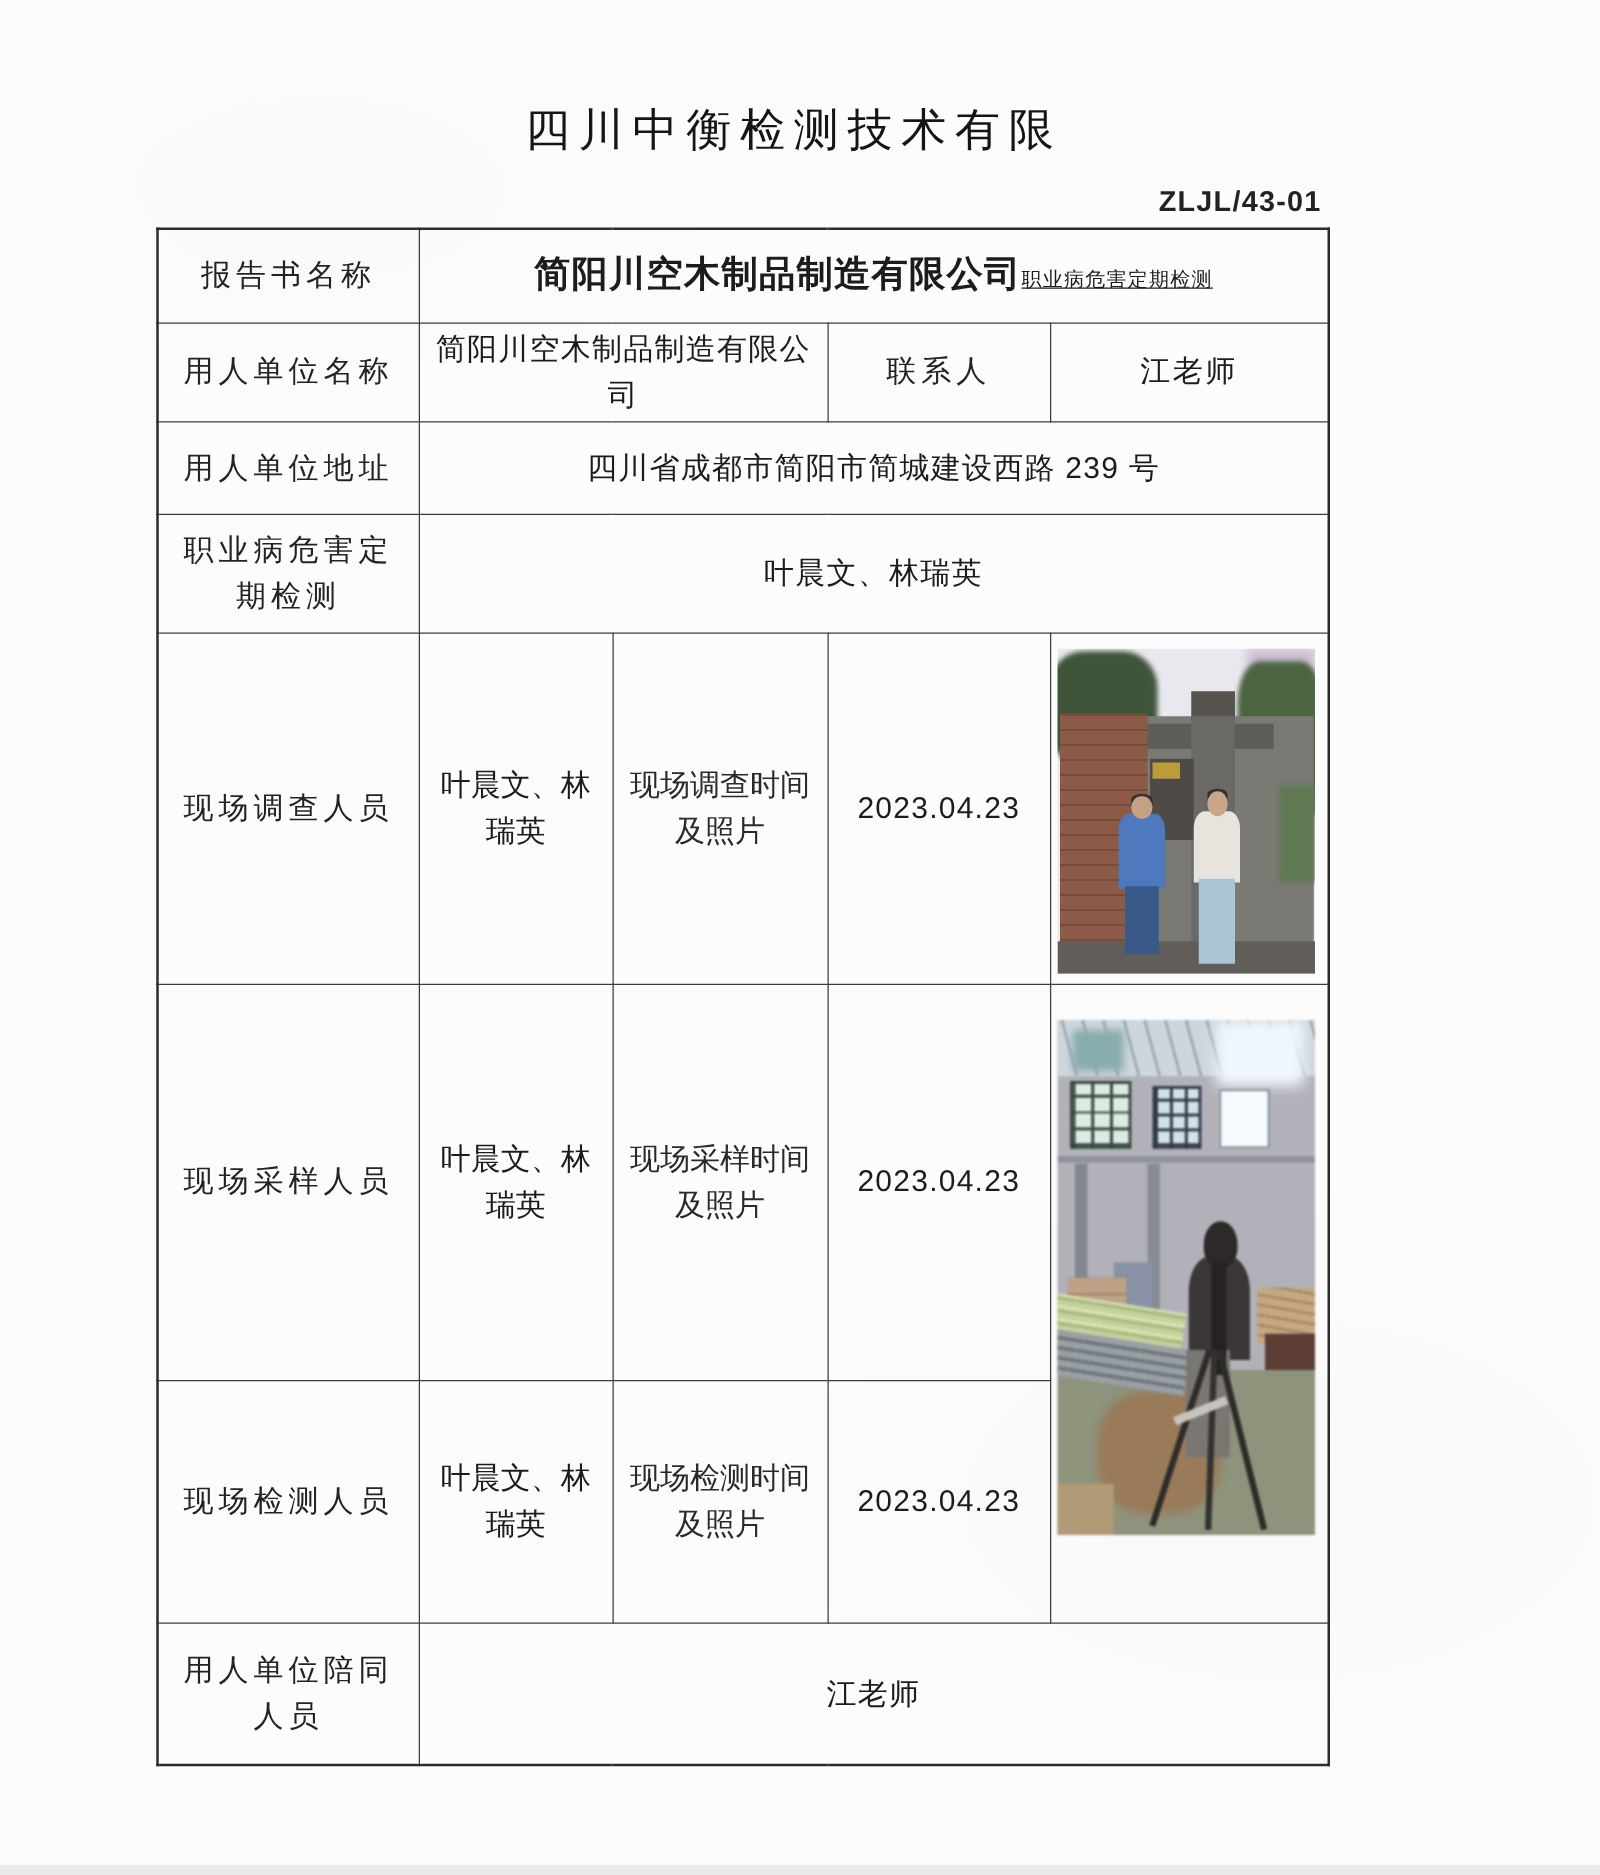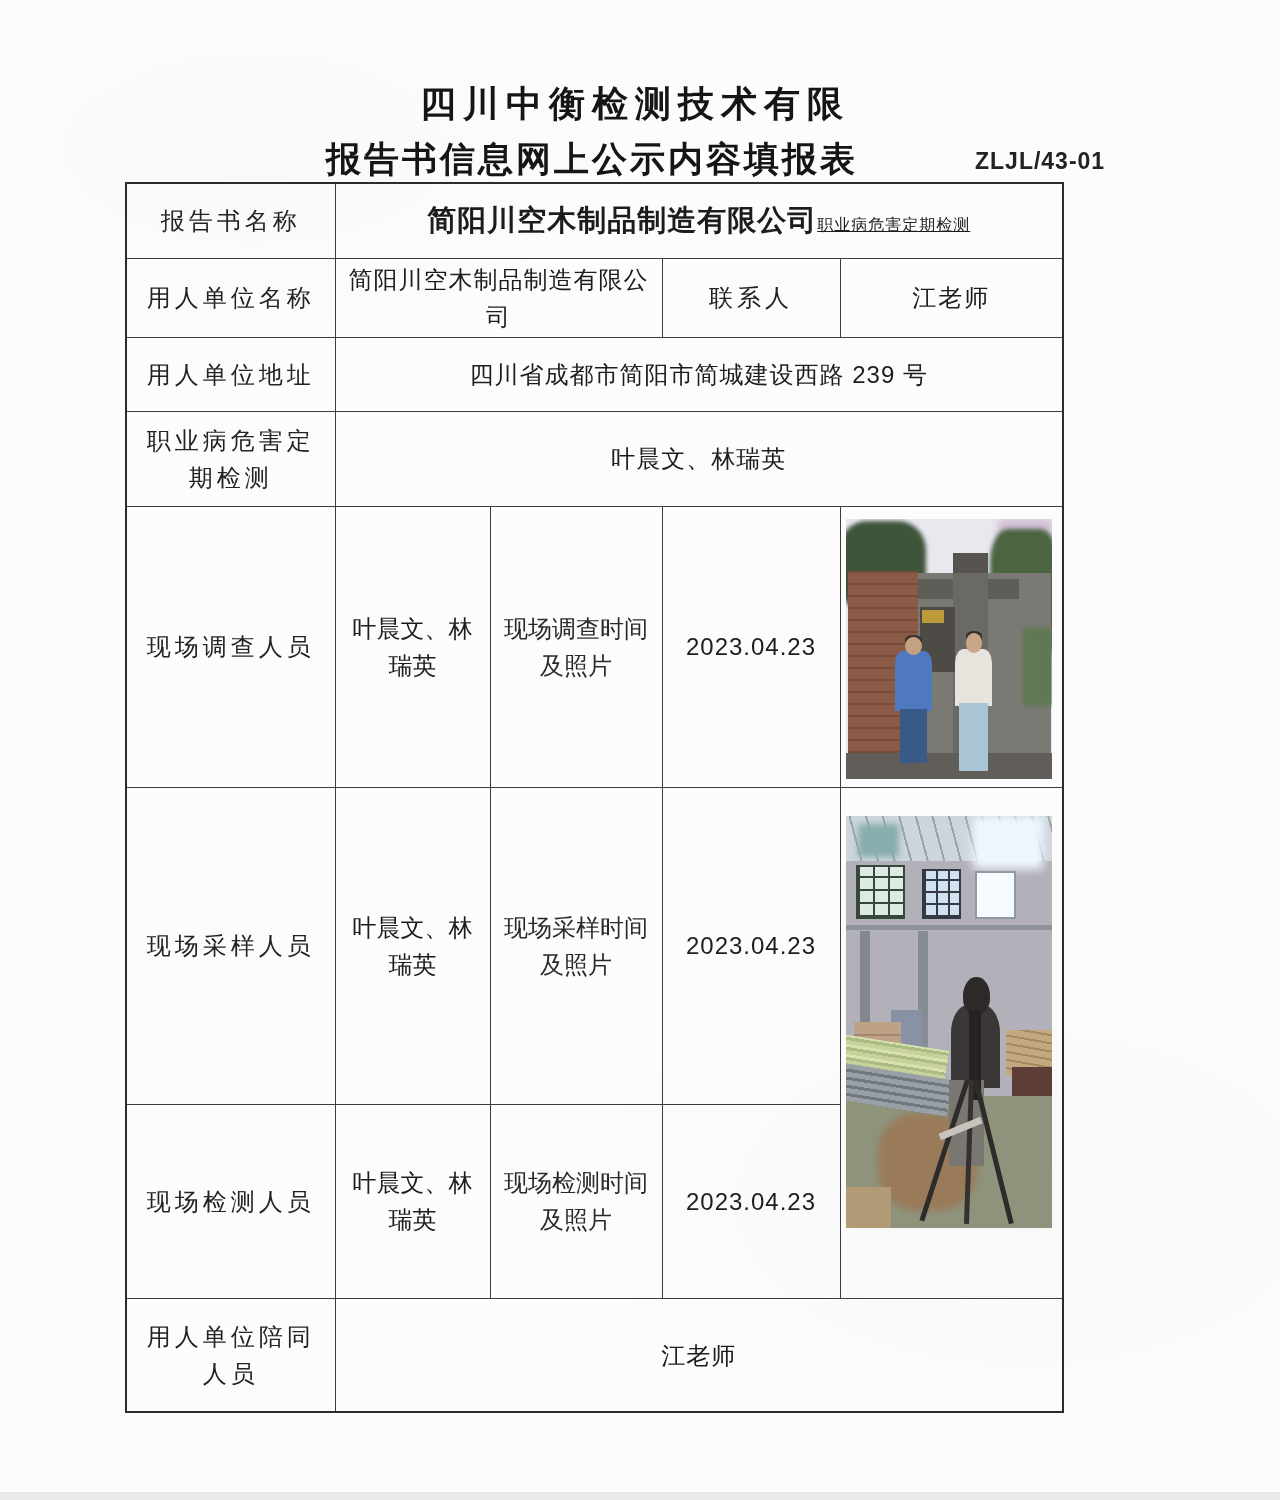--- a/index.html
+++ b/index.html
@@ -15,29 +15,29 @@
     background:
       radial-gradient(ellipse 600px 300px at 20% 10%, rgba(0,0,0,0.012), transparent 70%),
       radial-gradient(ellipse 700px 400px at 80% 80%, rgba(0,0,0,0.015), transparent 70%),
       #fcfcfc;
   }
   .bottom-strip{position:absolute;left:0;right:0;bottom:0;height:8px;background:#e9e9eb;}
 
   .title-line1{
     position:absolute;top:80px;left:0;width:1256px;
     text-align:center;padding-left:14px;box-sizing:border-box;
-    font-size:36px;font-weight:700;letter-spacing:7px;color:#151515;
+    font-size:36px;font-weight:400;letter-spacing:7px;color:#151515;
   }
   .title-line2{
     position:absolute;top:136px;left:326px;
     font-size:35px;font-weight:700;letter-spacing:3px;color:#151515;
   }
   .form-code{
     position:absolute;top:148px;left:927px;
-    font-size:23px;font-weight:700;letter-spacing:1px;color:#222;margin-left:48px;
+    font-size:23px;font-weight:700;letter-spacing:1px;color:#222;
   }
 
   table.form{
     position:absolute;left:125px;top:182px;
     width:937px;border-collapse:collapse;table-layout:fixed;
     background:transparent;
   }
   table.form td{
     border:1px solid #3c3c3c;
     text-align:center;vertical-align:middle;
@@ -135,21 +135,20 @@
   .p2-legB{left:62%;top:64%;width:2.6%;height:36%;background:#2e2c2a;transform-origin:top center;transform:rotate(-14deg);}
   .p2-legC{left:60%;top:64%;width:2.4%;height:35%;background:#343230;transform-origin:top center;transform:rotate(2deg);}
   .p2-crossbar{left:45%;top:75%;width:22%;height:1.6%;background:#c8c4bc;transform:rotate(-22deg);}
 </style>
 </head>
 <body>
 
 <div class="page">
 
   <div class="title-line1">四川中衡检测技术有限</div>
-  <div class="title-line2">报告书信息网上公示内容填报表</div>
   <div class="form-code">ZLJL/43-01</div>
 
   <table class="form">
     <colgroup>
       <col style="width:209px">
         <col style="width:155px">
         <col style="width:172px">
         <col style="width:178px">
         <col style="width:223px">
     </colgroup>

